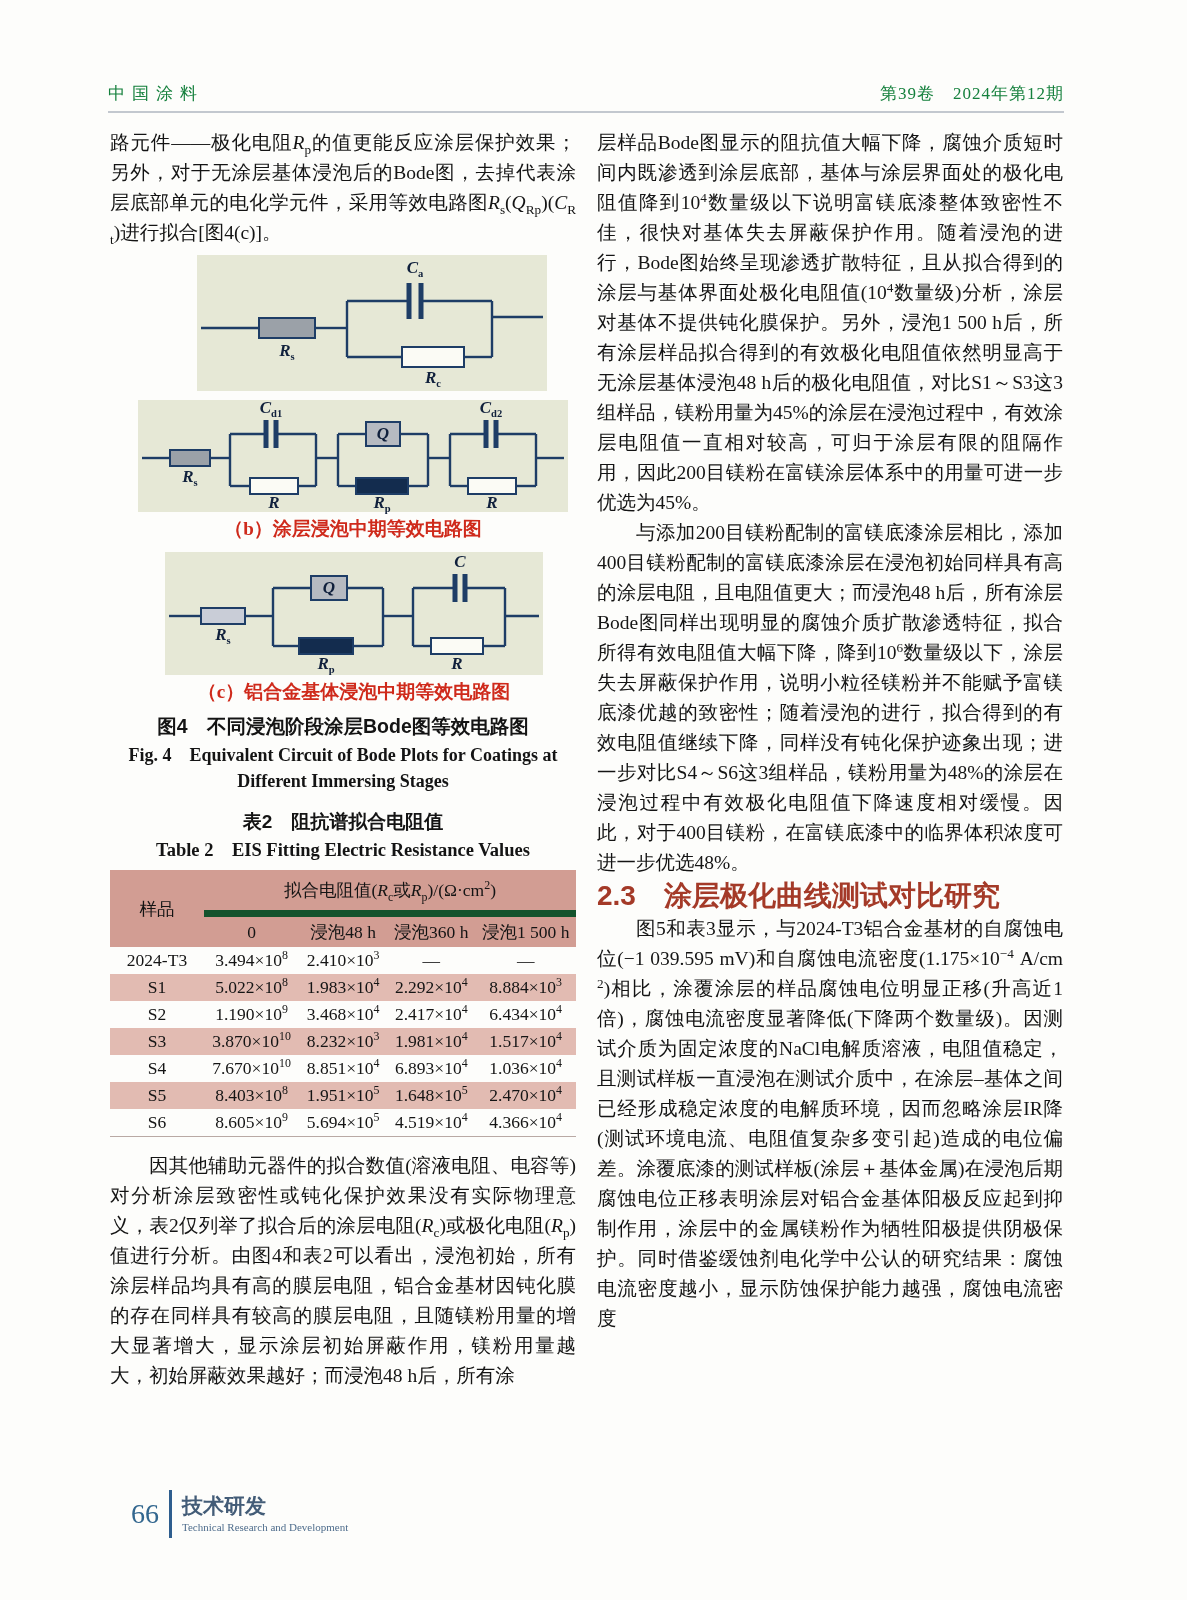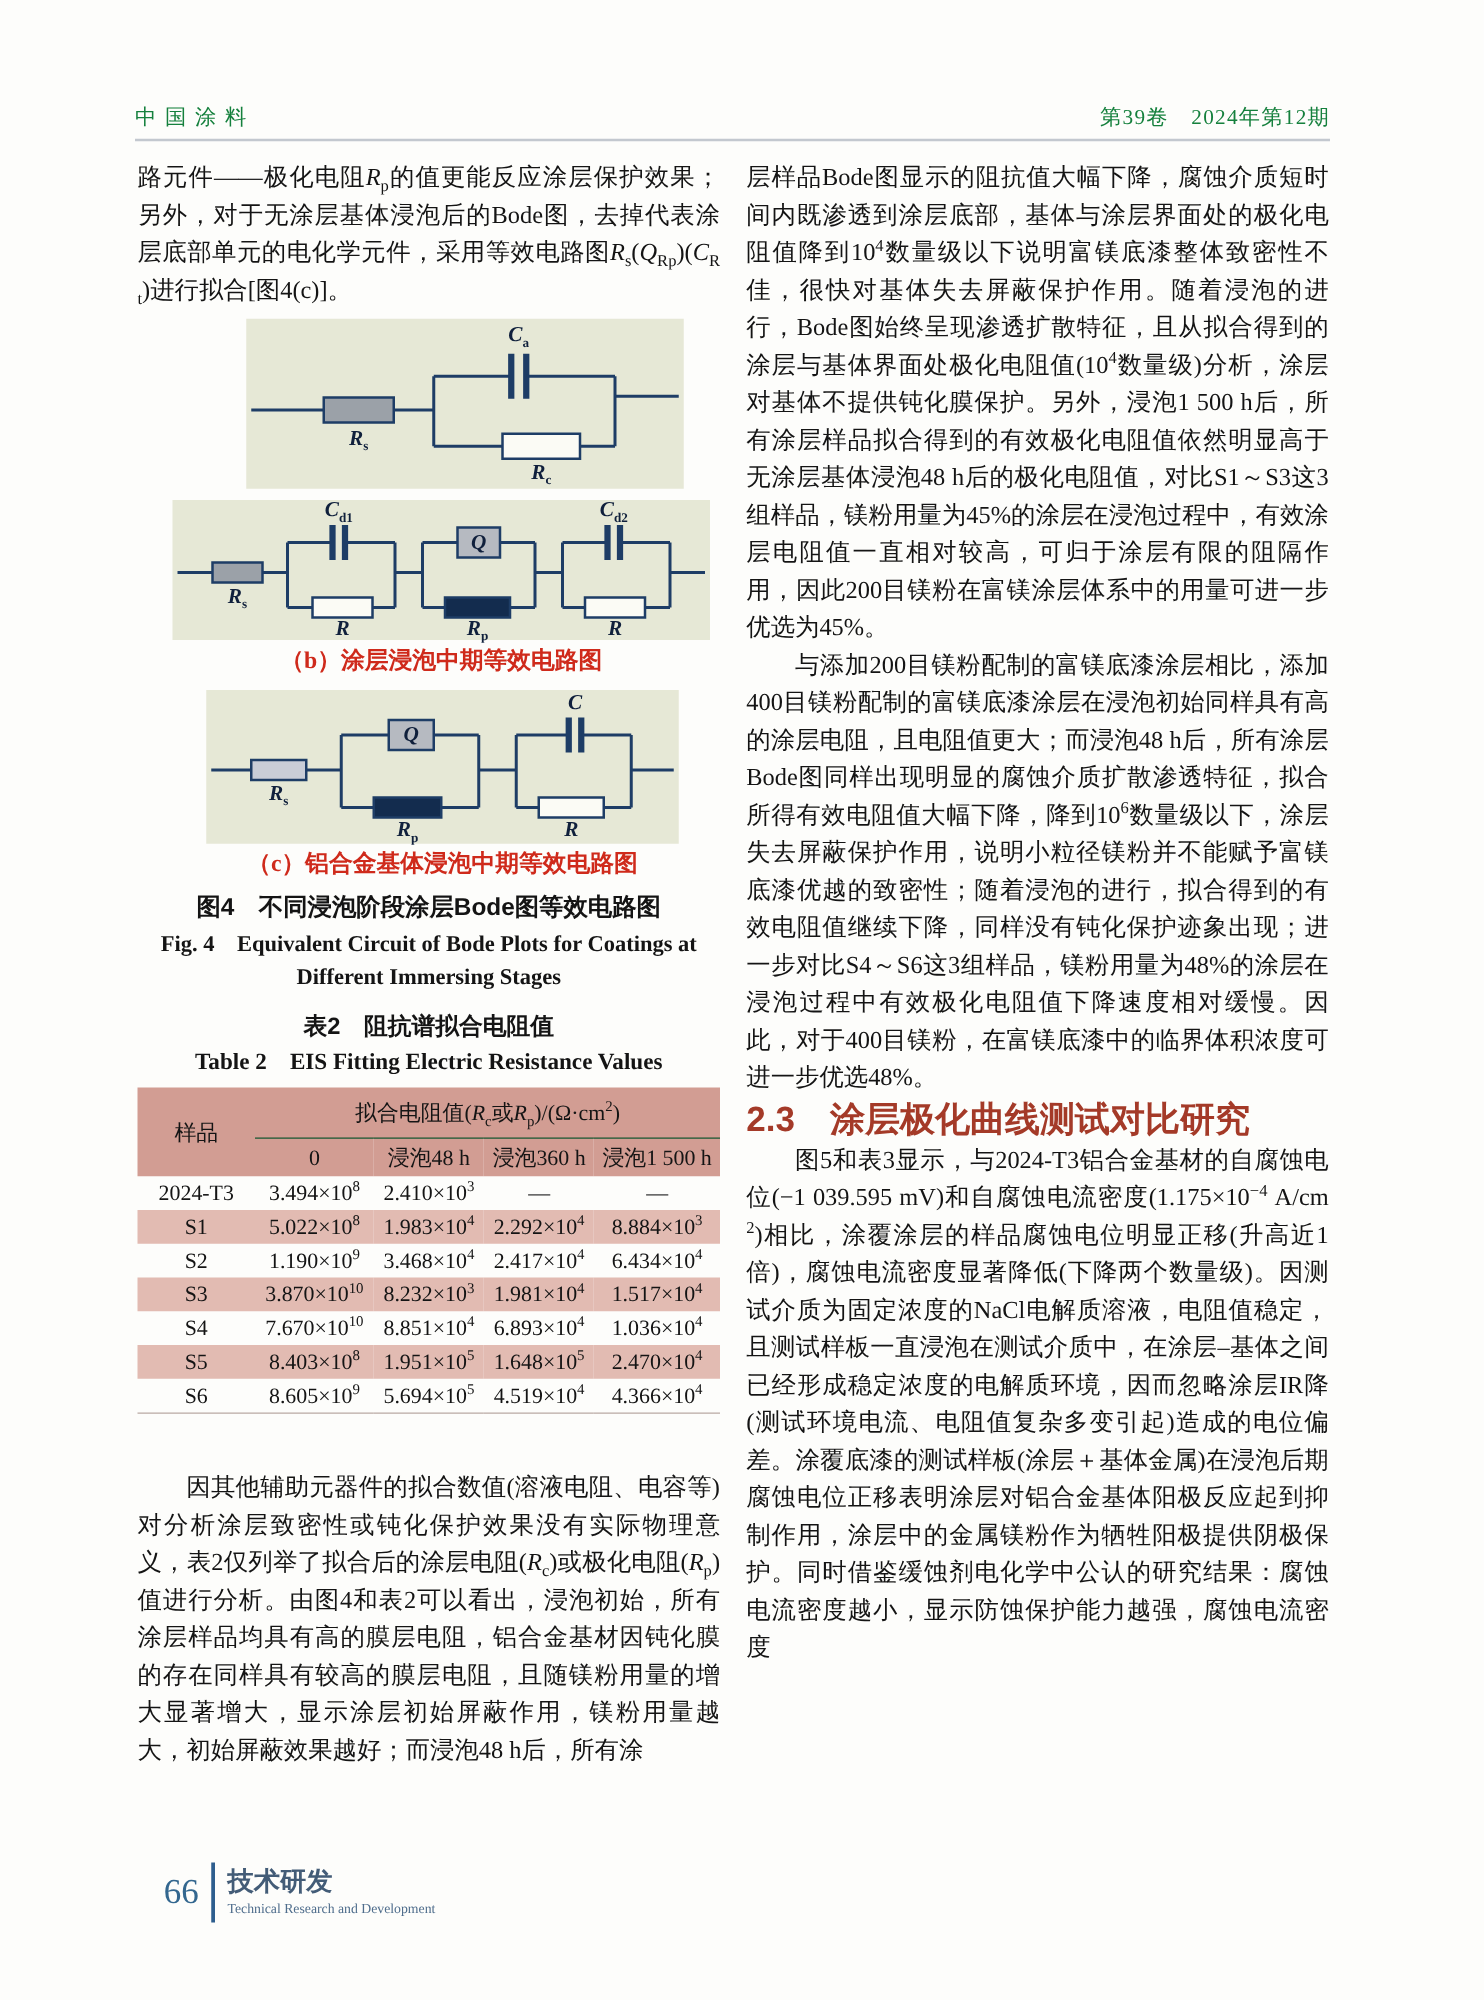--- a/index.html
+++ b/index.html
@@ -14,21 +14,21 @@
   .header-rule{position:absolute;top:111px;left:108px;width:956px;height:2px;background:#c3c8cf;}
   
   .col{position:absolute;top:120px;width:466px;}
   .col-left{left:110px;}
   .col-right{left:597px;}
   .para{font-size:19.5px;line-height:30px;text-align:justify;text-justify:inter-character;
         word-break:break-all;margin:0;}
   .para.indent{text-indent:2em;}
   .para i{font-family:"Liberation Serif",serif;}
   sub,sup{line-height:0;font-size:0.68em;}
-  .mt8{margin-top:8px}.mt14{margin-top:14px}.mt30{margin-top:45px}
+  .mt8{margin-top:8px}.mt14{margin-top:14px}.mt30{margin-top:14px}
   
   .circuit-box{position:relative;background:var(--circuit-bg,#e6e8d6);}
   .circ-a{margin:7px 0 0 87px;width:350px;height:136px;}
   .circ-b{margin:9px 0 0 28px;width:430px;height:112px;}
   .circ-c{margin:11px 0 0 55px;width:378px;height:123px;}
   .circuit-box svg{position:absolute;left:0;top:0;}
   .clabel{position:absolute;font-size:17px;font-weight:700;color:#10203c;text-align:center;
           font-family:"Liberation Serif",serif;line-height:20px;}
   .clabel sub{font-size:0.62em;}
   .circ-caption{color:var(--caption-red,#cf2a1b);font-weight:700;font-size:19px;
@@ -41,21 +41,21 @@
   .fig-cap-en{font-weight:700;font-size:18px;text-align:center;line-height:26px;margin-top:4px;}
   
   .table-title-cn{font-family:"Liberation Sans","DejaVu Sans",sans-serif;font-weight:700;
                   font-size:19px;text-align:center;line-height:24px;margin-top:16px;}
   .table-title-en{font-weight:700;font-size:18.5px;text-align:center;line-height:24px;margin-top:4px;}
   table.t2{width:100%;border-collapse:collapse;margin-top:8px;font-size:17.5px;text-align:center;
            border-bottom:1px solid #b9a9a4;}
   table.t2 thead th{background:var(--table-header-bg,#d29d93);font-weight:400;padding:0;}
   table.t2 thead tr:first-child th{height:40px;}
   table.t2 thead tr:last-child th{height:30px;}
-  th.group{border-bottom:1px solid #14532d;}
+  th.group{border-bottom:7px solid #14532d;}
   table.t2 td{height:27px;padding:0 2px;}
   table.t2 tr.hl td{background:var(--table-row-bg,#e2bbb2);}
   col.c-sample{width:94px;}
   
   .section-heading{font-family:"Liberation Sans","DejaVu Sans",sans-serif;font-weight:700;
                    font-size:28px;line-height:36px;color:var(--heading-red,#a43a28);margin:0;}
   
   .page-footer{position:absolute;left:131px;top:1490px;display:flex;align-items:center;}
   .page-num{font-size:28px;color:var(--footer-blue,#33678f);margin-right:10px;}
   .footer-bar{width:3px;height:48px;background:#2e5e8e;margin-right:10px;}

